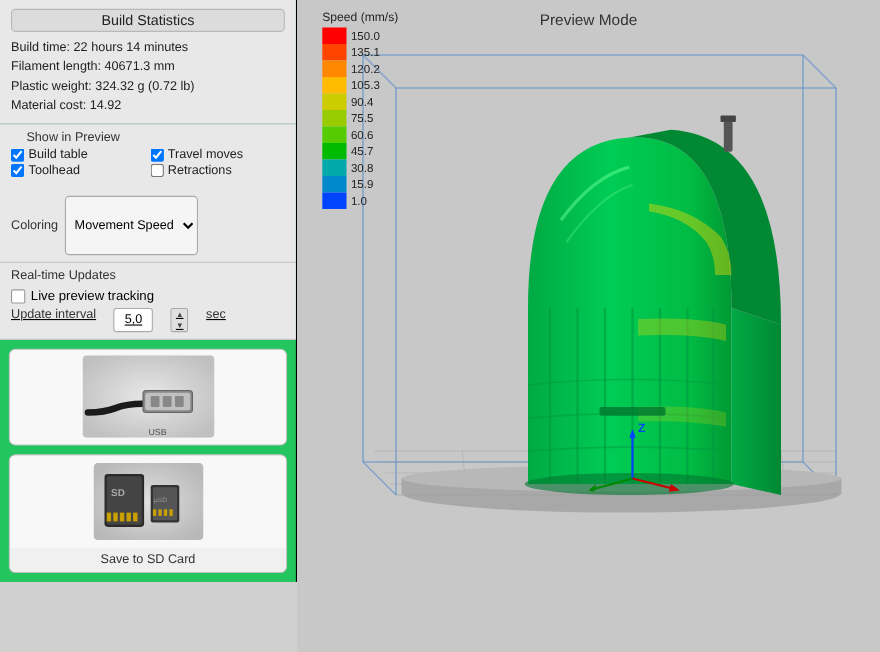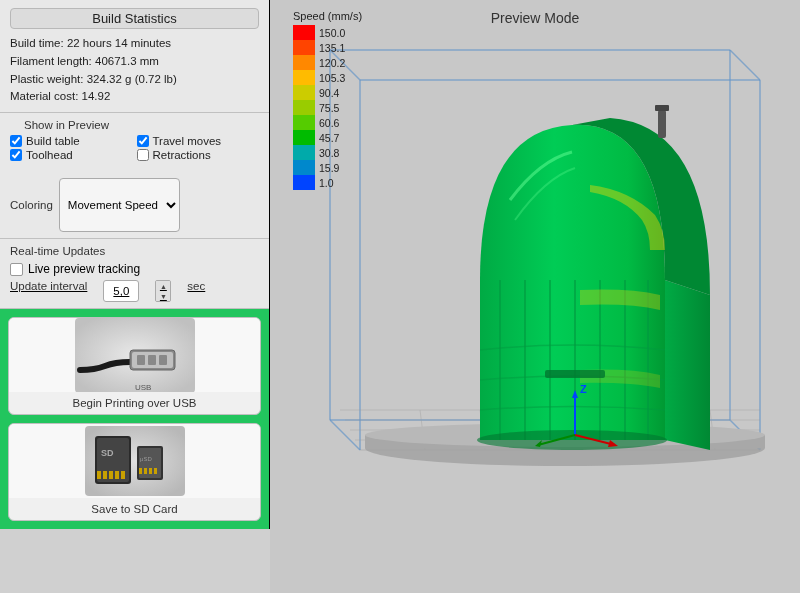--- a/index.html
+++ b/index.html
@@ -369,21 +369,20 @@
           <rect x="55" y="32" width="45" height="20" rx="3" fill="#888" stroke="#666" stroke-width="1"></rect>
           <rect x="57" y="34" width="41" height="16" rx="2" fill="#c0c0c0"></rect>
 
           <rect x="62" y="37" width="8" height="10" rx="1" fill="#888"></rect>
           <rect x="73" y="37" width="8" height="10" rx="1" fill="#888"></rect>
           <rect x="84" y="37" width="8" height="10" rx="1" fill="#888"></rect>
 
           <text x="60" y="72" font-size="8" fill="#555">USB</text>
         </svg>
       </div>
-      <div class="print-button-label">Begin Printing over USB</div>
     </div>
 
     <div class="print-button-card">
       <div class="print-button-image">
 
         <svg class="sdcard-visual" viewBox="0 0 100 70">
           <defs>
             <radialGradient id="bg2" cx="50%" cy="50%" r="60%">
               <stop offset="0%" stop-color="#e0e0e0"></stop>
               <stop offset="100%" stop-color="#b8b8b8"></stop>

